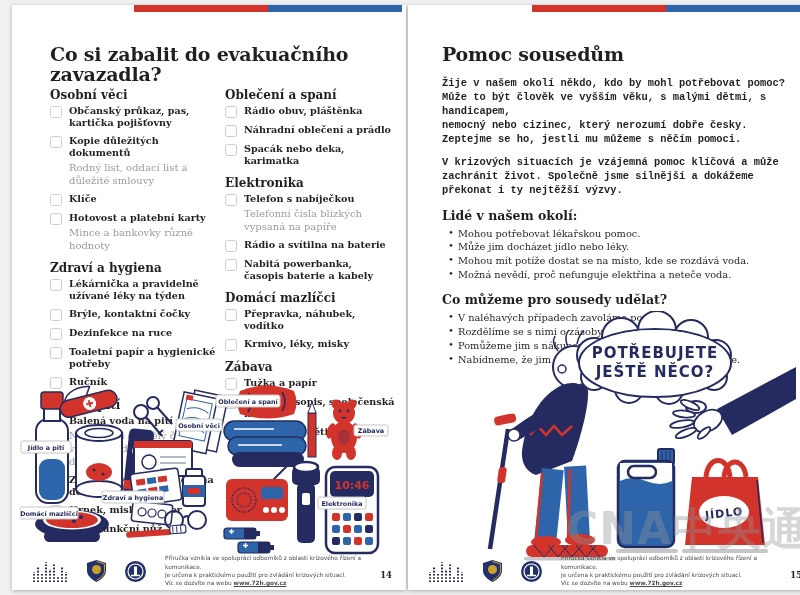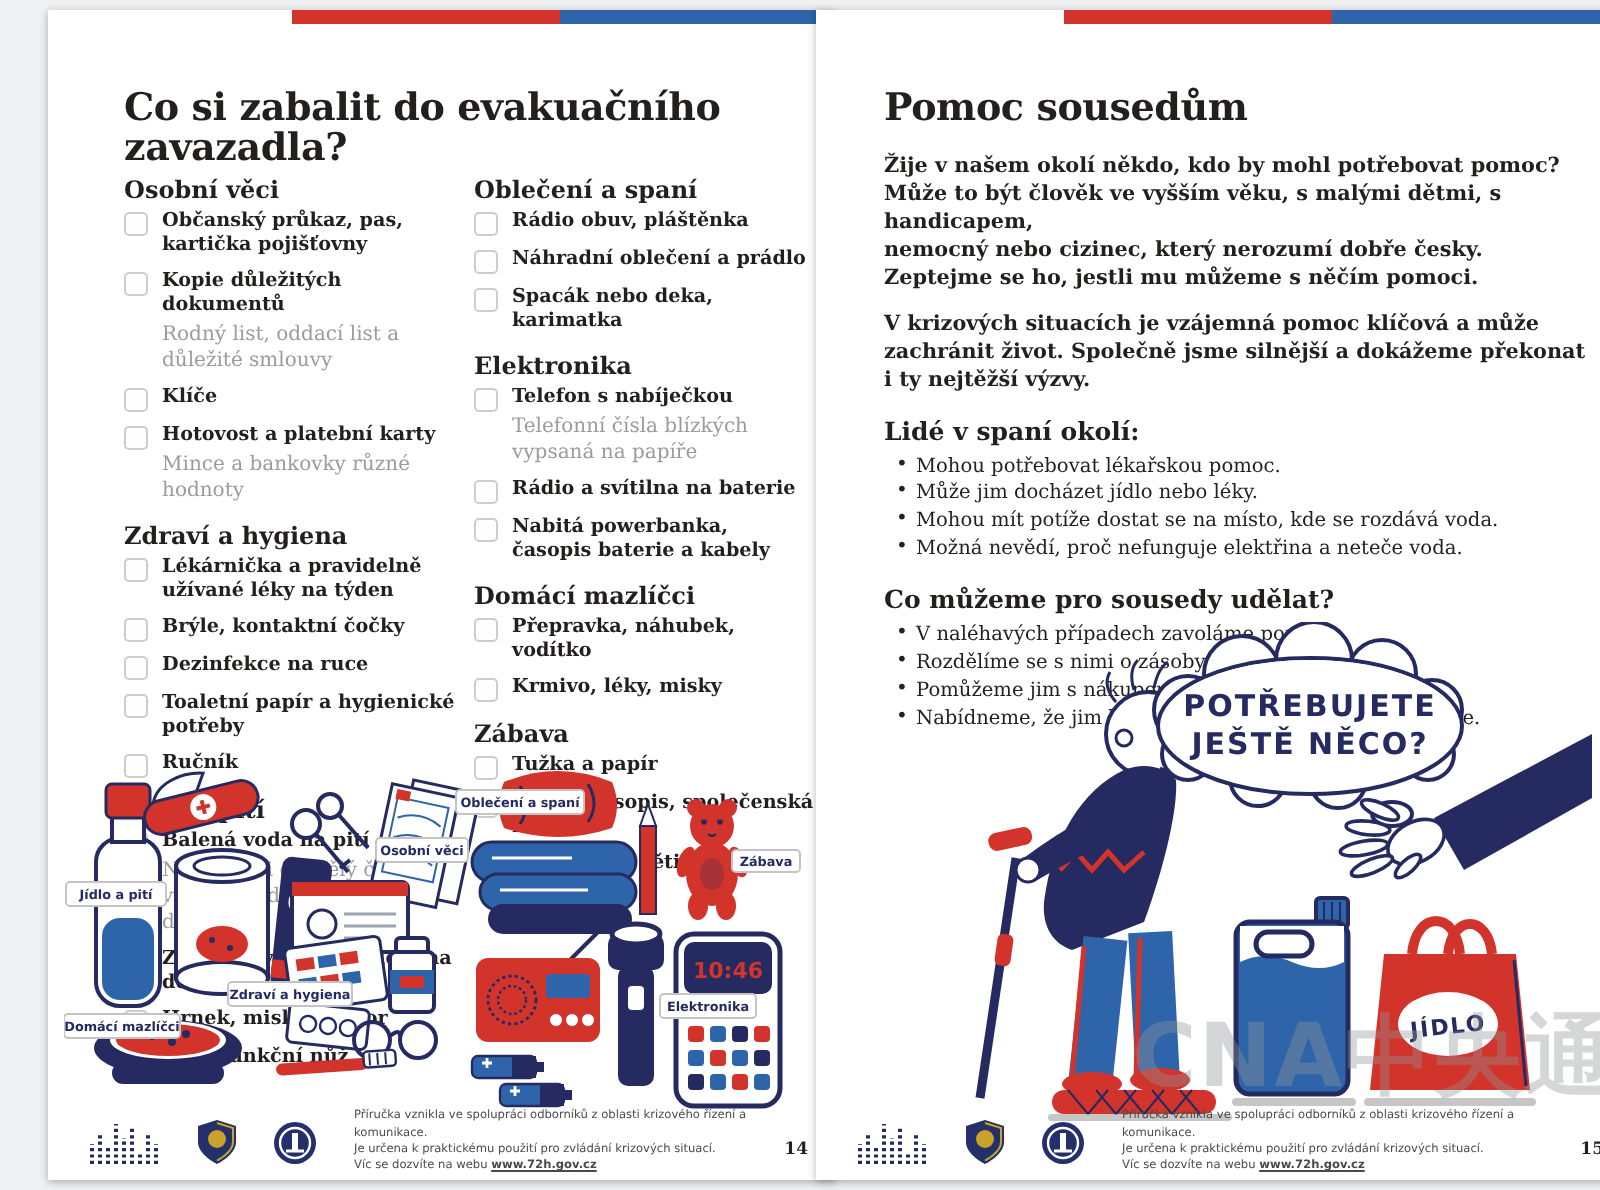--- a/index.html
+++ b/index.html
@@ -7,21 +7,21 @@
     width:800px;height:595px;position:relative;overflow:hidden;
     background:#eef0f1;
     font-family:"DejaVu Serif","Liberation Serif",serif;
     color:#231f1f;
     -webkit-font-smoothing:antialiased;
   }
   .page{
     position:absolute;top:5px;bottom:5px;background:#fff;
     box-shadow:0 1px 4px rgba(0,0,0,.28);
   }
-  #page-left{left:24px;width:394px;}
+  #page-left{left:12px;width:394px;}
   #page-right{left:408px;width:408px;}
   .topbar{position:absolute;top:0;height:7px;display:flex;}
   .topbar .red{background:#d2342b;width:50%;height:100%;}
   .topbar .blue{background:#2e64a9;width:50%;height:100%;}
   #page-left .topbar{left:122px;width:268px;}
   #page-right .topbar{left:124px;width:268px;}
 
   .page-title{
     font-weight:bold;font-size:19px;letter-spacing:-.2px;
     margin:0;position:absolute;top:40px;left:38px;right:20px;line-height:1.05;
@@ -36,21 +36,21 @@
   .cl-item{display:flex;margin:0 0 6px 0;}
   .cb{
     flex:none;width:10px;height:10px;border:1.6px solid #cdcdcd;border-radius:2.5px;
     background:#fefefe;margin:1px 7px 0 0;
   }
   .cl-label{font-weight:bold;font-size:9.6px;line-height:1.25;white-space:pre-line;}
   .cl-note{font-size:10px;line-height:1.3;color:#9b9b9b;white-space:pre-line;margin-top:2px;}
 
   
   .rp-body{position:absolute;top:72px;left:34px;right:22px;}
-  .rp-par{font-weight:bold;font-size:10.4px;line-height:1.34;white-space:pre-line;margin:0 0 9px 0;}
+  .rp-par{font-weight:bold;font-size:10.4px;line-height:1.34;white-space:pre-line;margin:0 0 9px 0;font-family:Liberation Mono, monospace;}
   .rp-sec-head{font-weight:bold;font-size:12.5px;margin:10px 0 4px 0;}
   ul.bullets{margin:0;padding:0 0 0 6px;list-style:none;}
   ul.bullets li{font-size:9.8px;line-height:1.42;padding-left:10px;position:relative;}
   ul.bullets li::before{content:"•";position:absolute;left:0;top:-1px;font-size:10px;}
 
   
   .illus{position:absolute;}
   #illus-left{left:8px;top:374px;width:382px;height:182px;}
   #illus-right{left:16px;top:306px;width:372px;height:252px;}
   svg text.chip-t{font-family:"DejaVu Sans","Liberation Sans",sans-serif;font-weight:bold;}
@@ -490,21 +490,21 @@
 
   <h1 class="page-title">Pomoc sousedům</h1>
 
   <div class="rp-body">
     <p class="rp-par">Žije v našem okolí někdo, kdo by mohl potřebovat pomoc?
 Může to být člověk ve vyšším věku, s malými dětmi, s handicapem,
 nemocný nebo cizinec, který nerozumí dobře česky.
 Zeptejme se ho, jestli mu můžeme s něčím pomoci.</p>
     <p class="rp-par">V krizových situacích je vzájemná pomoc klíčová a může zachránit život. Společně jsme silnější a dokážeme překonat i ty nejtěžší výzvy.</p>
     <div id="rp-sections">
-        <div class="rp-sec-head">Lidé v spaní okolí:</div>
+        <div class="rp-sec-head">Lidé v našem okolí:</div>
         <ul class="bullets">
           <li>Mohou potřebovat lékařskou pomoc.</li>
           <li>Může jim docházet jídlo nebo léky.</li>
           <li>Mohou mít potíže dostat se na místo, kde se rozdává voda.</li>
           <li>Možná nevědí, proč nefunguje elektřina a neteče voda.</li>
         </ul>
         <div class="rp-sec-head">Co můžeme pro sousedy udělat?</div>
         <ul class="bullets">
           <li>V naléhavých případech zavoláme pomoc.</li>
           <li>Rozdělíme se s nimi o zásoby.</li>

